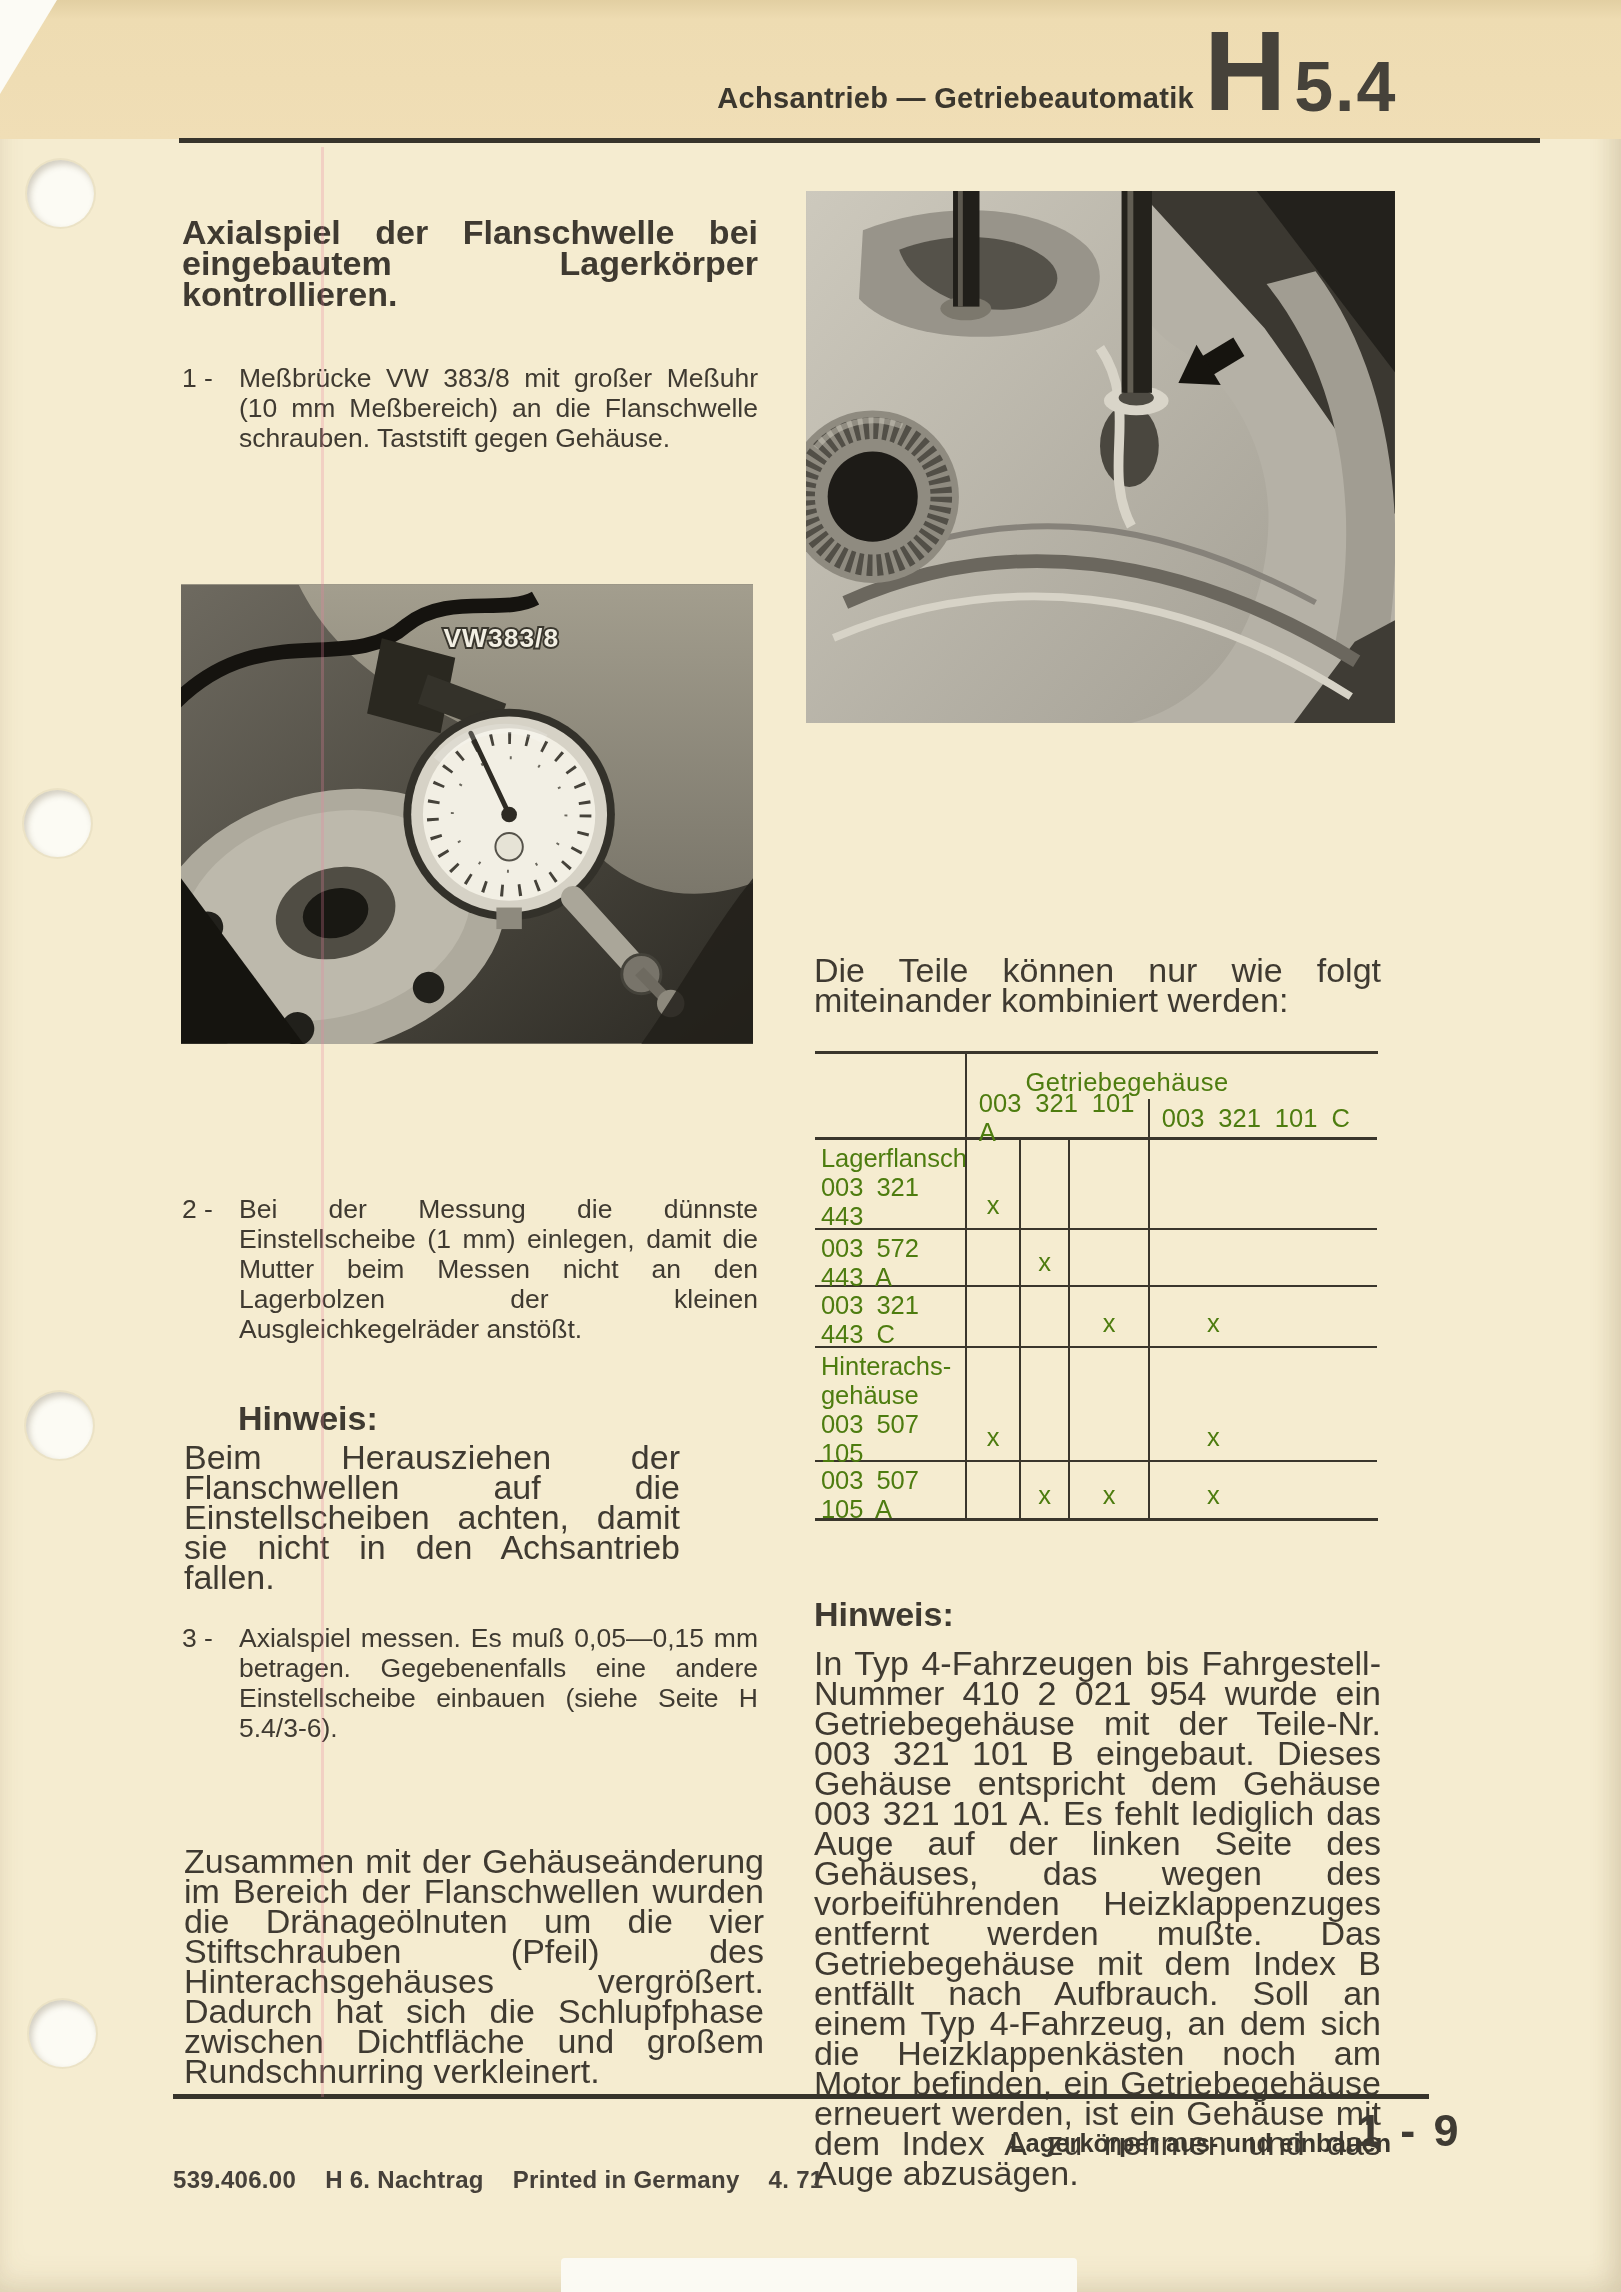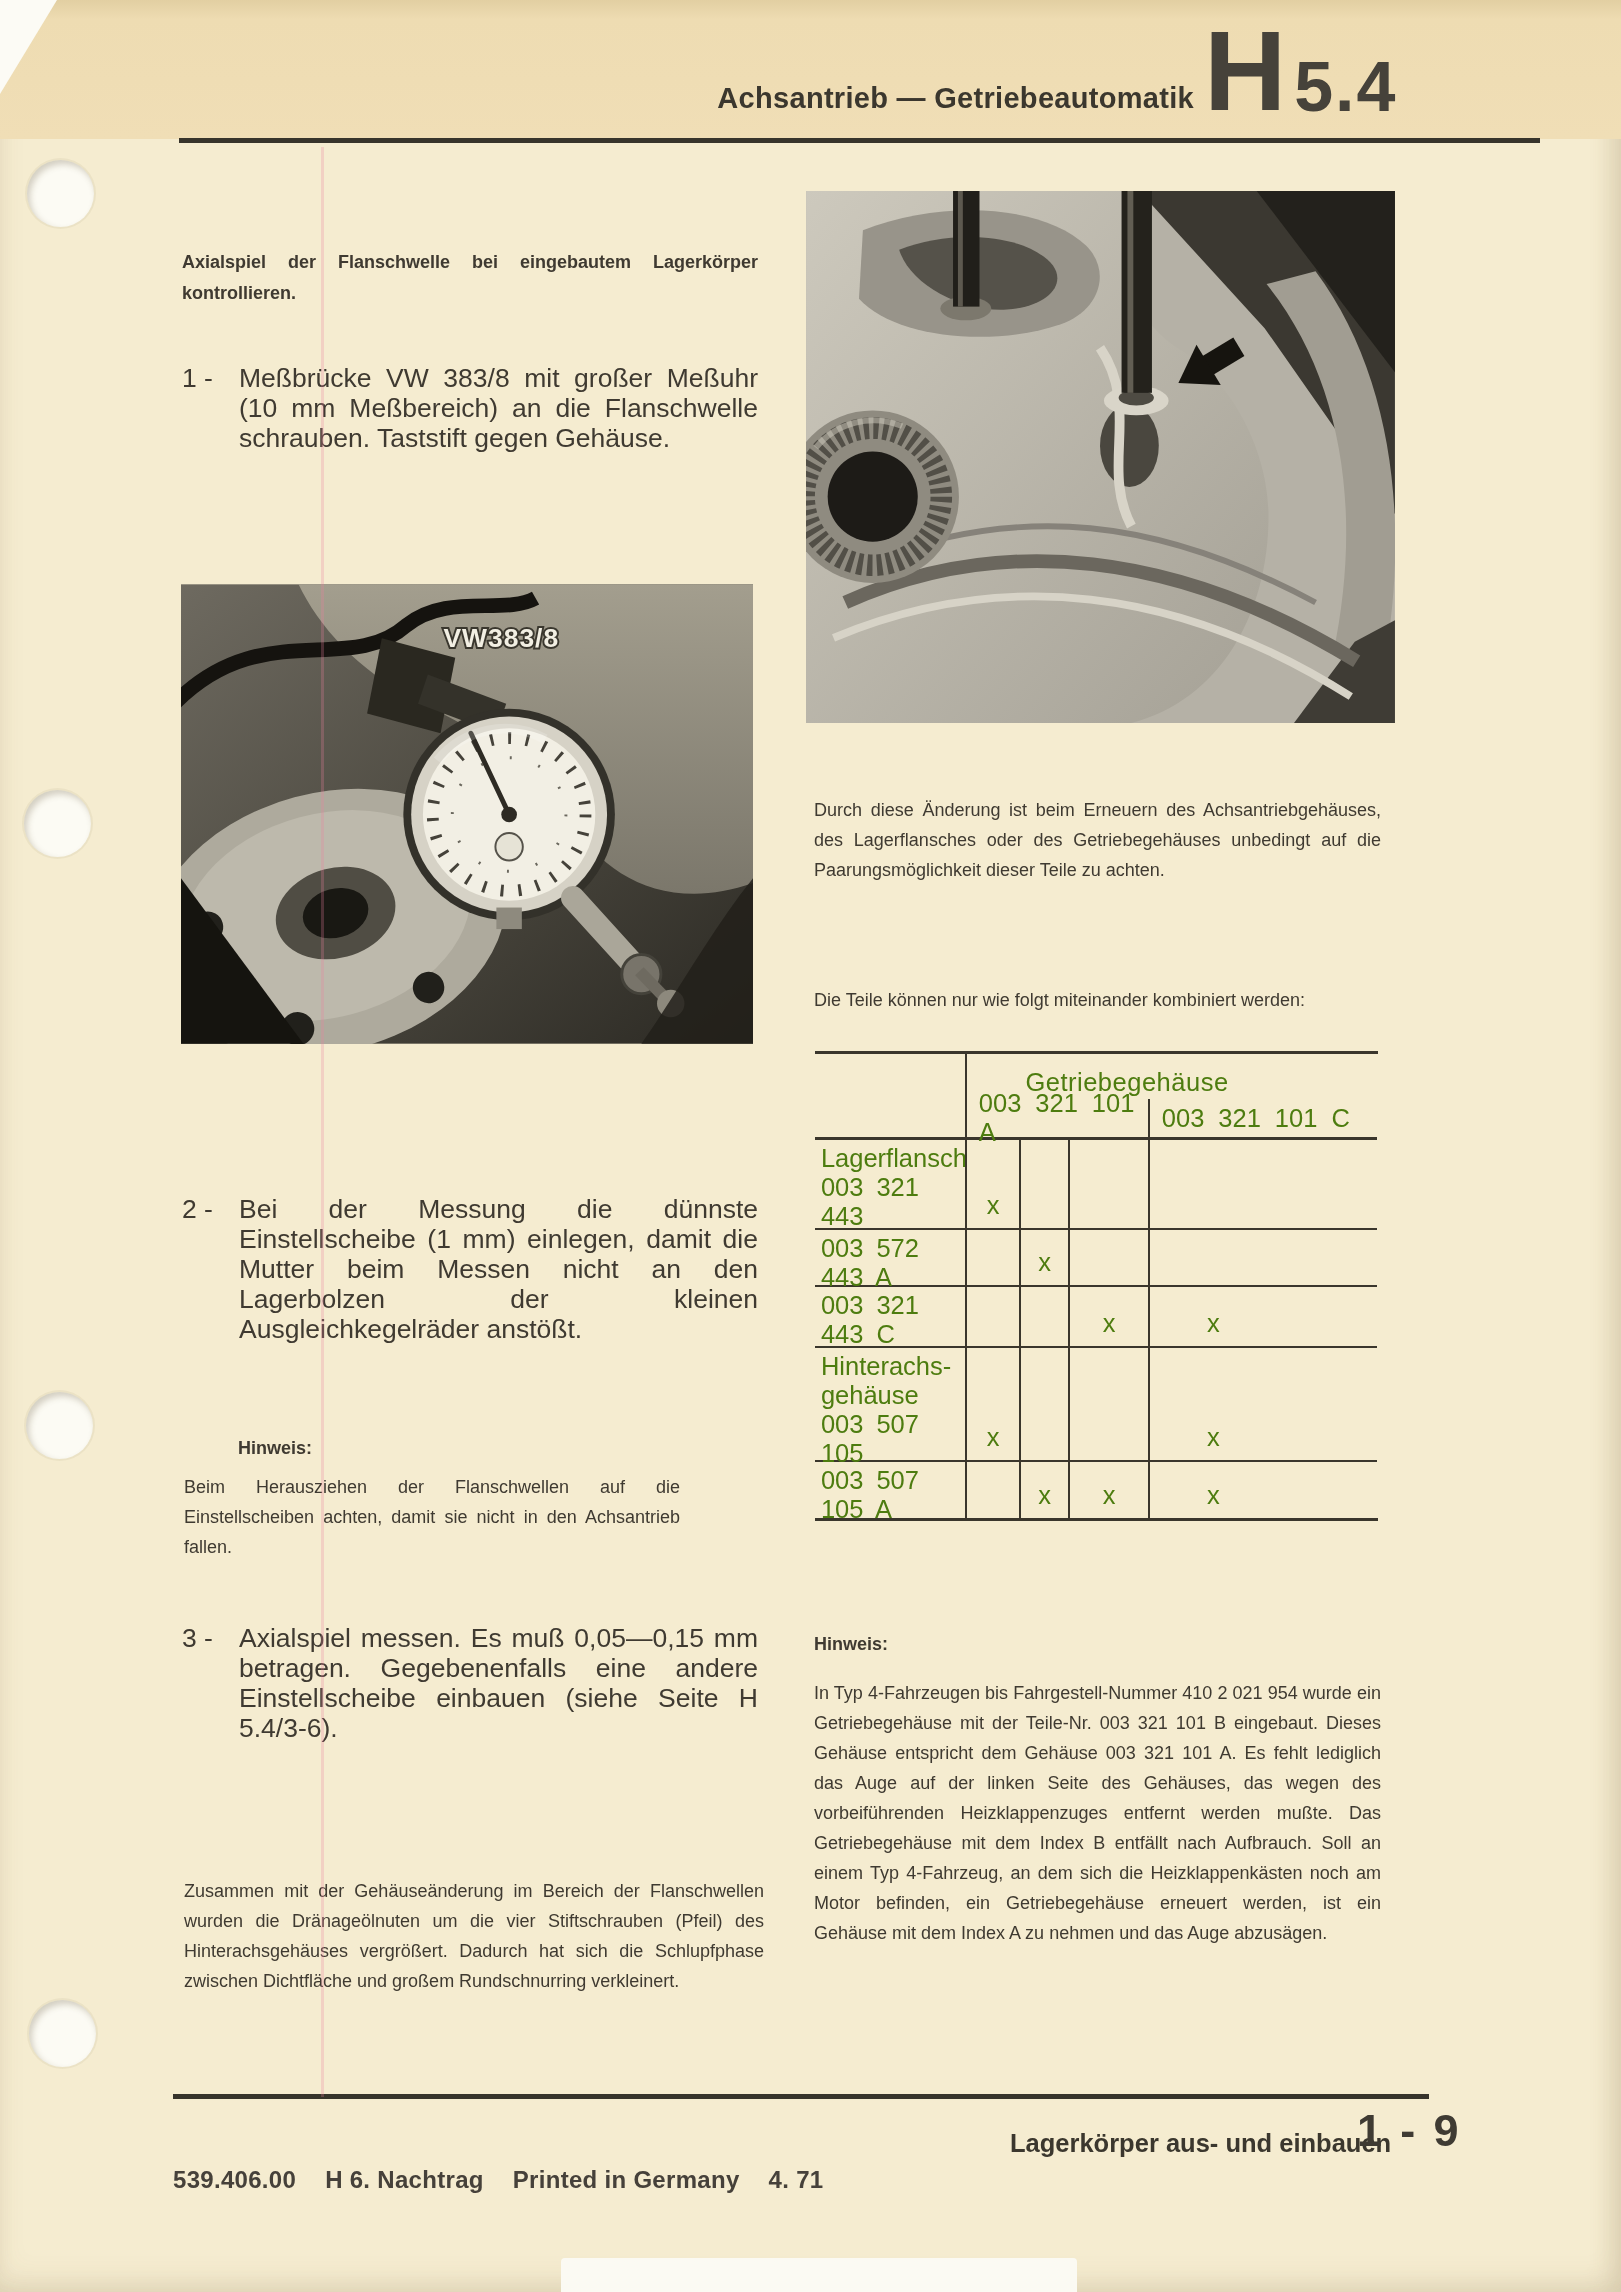--- a/index.html
+++ b/index.html
@@ -23,21 +23,21 @@
     background:#fcfbf4;box-shadow:inset 2.9px 3.9px 5.9px rgba(92,76,44,.25), 0 0 0 2px rgba(120,100,60,.07);z-index:50;}
 
   
   .hdr-title{position:absolute;top:82px;left:608px;width:586px;text-align:right;
     font-size:29px;font-weight:bold;color:#3b372e;letter-spacing:0.3px;}
   .hdr-tab{position:absolute;left:1204px;top:23.5px;display:flex;color:#46423a;}
   .hdr-tab .big-h{font-size:114px;line-height:94px;font-weight:bold;}
   .hdr-tab .num{font-size:70px;line-height:65px;font-weight:bold;margin:31px 0 0 7.8px;letter-spacing:2px;}
 
   
-  .txt{position:absolute;font-size:18px;line-height:30px;text-align:justify;margin-top:30px;}
+  .txt{position:absolute;font-size:34px;line-height:30px;text-align:justify;}
   .bold{font-weight:bold;}
   .step{position:absolute;display:flex;}
   .step .num{width:57px;flex:0 0 57px;font-size:26.5px;line-height:30px;}
   .step .stext{flex:1;font-size:26.5px;line-height:30px;text-align:justify;}
 
   
   .ctable{position:absolute;left:815px;top:1051px;width:563px;
     display:grid;grid-template-columns:150px 54px 49px 80px 229px;
     grid-template-rows:45px 41px 90px 57px 61px 114px 56px;
     border-top:3.9px solid #3a362c;border-bottom:3.9px solid #3a362c;
@@ -200,21 +200,20 @@
       <rect x="322" y="0" width="31" height="206" fill="#24221c"></rect>
       <rect x="328" y="0" width="6" height="206" fill="#625e53"></rect>
     </g>
 
     <g transform="translate(440,160) rotate(149)" fill="#16140f">
       <rect x="-2" y="-11" width="38" height="22"></rect>
       <polygon points="34,-24 34,24 70,0"></polygon>
     </g>
   </svg>
 
-  <div class="txt" style="left:814px;top:765px;width:567px;">Durch diese Änderung ist beim Erneuern des Achsantriebgehäuses, des Lagerflansches oder des Getriebegehäuses unbedingt auf die Paarungsmöglichkeit dieser Teile zu achten.</div>
   <div class="txt" style="left:814px;top:955px;width:567px;">Die Teile können nur wie folgt miteinander kombiniert werden:</div>
 
   <div class="ctable">
     <div class="tc bbh" style="grid-area:1/1/3/2;"></div>
     <div class="tc bl tgroup" style="grid-area:1/2/2/6;">
       <span>Getriebegehäuse</span>
     </div>
     <div class="tc bl bbh tsub" style="grid-area:2/2/3/5;">003 321 101 A</div>
     <div class="tc bl bbh tsub" style="grid-area:2/5/3/6;">003 321 101 C</div>
 

